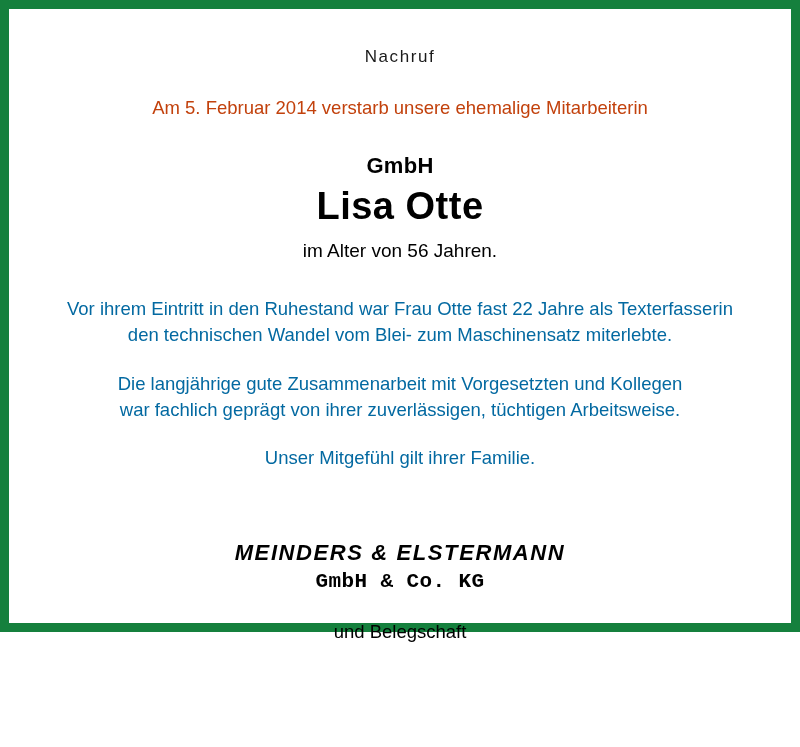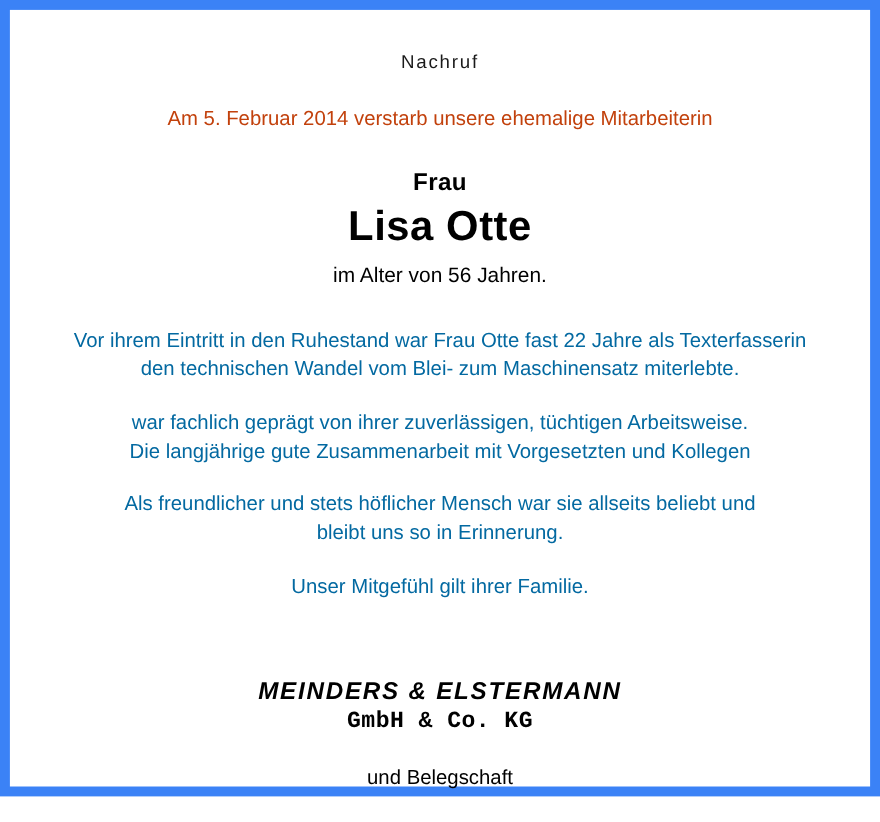--- a/index.html
+++ b/index.html
@@ -9,22 +9,22 @@
   }
   body {
     width: 800px;
     height: 747px;
     font-family: "Liberation Sans", sans-serif;
     color: #000000;
   }
   .obituary-frame {
     box-sizing: border-box;
     width: 800px;
-    height: 724px;
-    border: 9px solid #3b82f6;
+    height: 632px;
+    border: 9px solid #15803d;
     background: #ffffff;
     padding: 0;
     display: block;
   }
   .obituary-inner {
     box-sizing: border-box;
     width: 100%;
     height: 100%;
     padding: 38px 32px 20px 32px;
     text-align: center;
@@ -92,40 +92,36 @@
 </head>
 <body>
 
 <div class="obituary-frame">
   <div class="obituary-inner">
 
     <div class="heading-nachruf">Nachruf</div>
 
     <div class="intro-line">Am 5. Februar 2014 verstarb unsere ehemalige Mitarbeiterin</div>
 
-    <div class="salutation">Frau</div>
+    <div class="salutation">GmbH</div>
 
     <div class="name">Lisa Otte</div>
 
     <div class="age-line">im Alter von 56 Jahren.</div>
 
     <div class="para">
       <span class="para-line">Vor ihrem Eintritt in den Ruhestand war Frau Otte fast 22 Jahre als Texterfasserin</span>
       <span class="para-line">den technischen Wandel vom Blei- zum Maschinensatz miterlebte.</span>
     </div>
 
     <div class="para">
+      <span class="para-line">Die langjährige gute Zusammenarbeit mit Vorgesetzten und Kollegen</span>
       <span class="para-line">war fachlich geprägt von ihrer zuverlässigen, tüchtigen Arbeitsweise.</span>
-      <span class="para-line">Die langjährige gute Zusammenarbeit mit Vorgesetzten und Kollegen</span>
     </div>
 
-    <div class="para">
-      <span class="para-line">Als freundlicher und stets höflicher Mensch war sie allseits beliebt und</span>
-      <span class="para-line">bleibt uns so in Erinnerung.</span>
-    </div>
 
     <div class="para last-para">
       <span class="para-line">Unser Mitgefühl gilt ihrer Familie.</span>
     </div>
 
     <div class="company-name">MEINDERS &amp; ELSTERMANN</div>
     <div class="company-legal">GmbH &amp; Co. KG</div>
 
     <div class="signatories">
       <span class="para-line">und Belegschaft</span>

